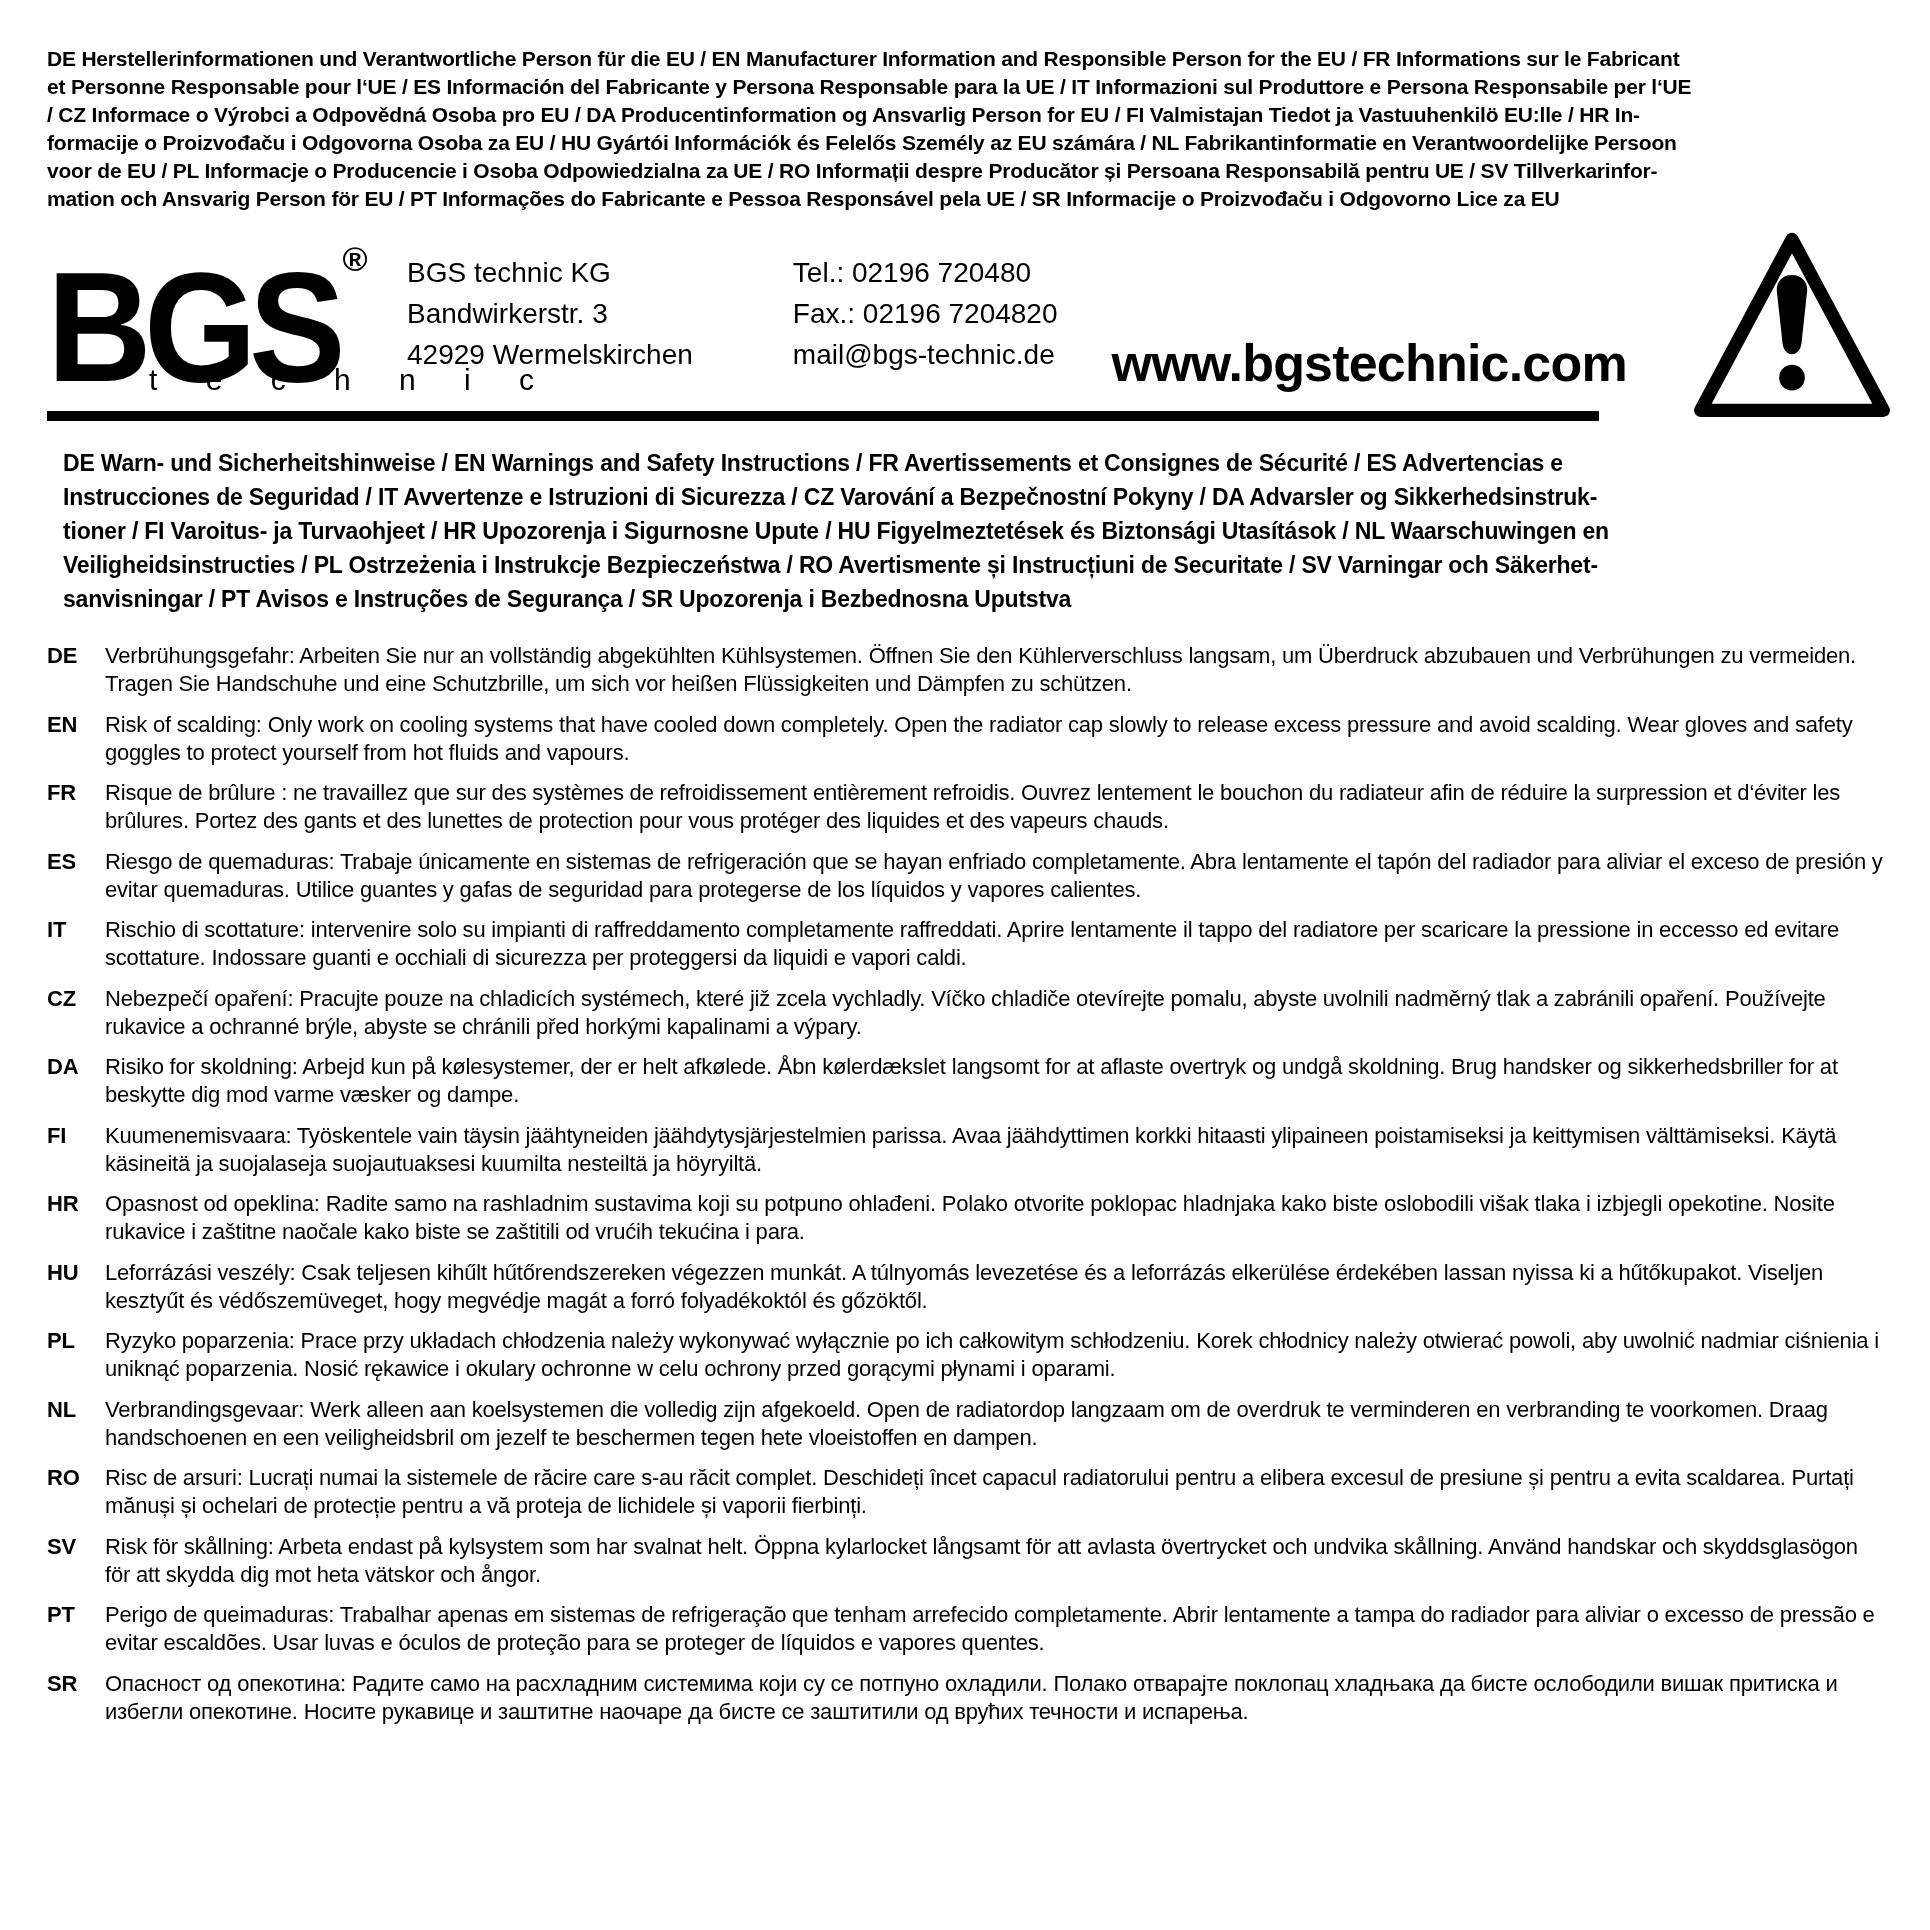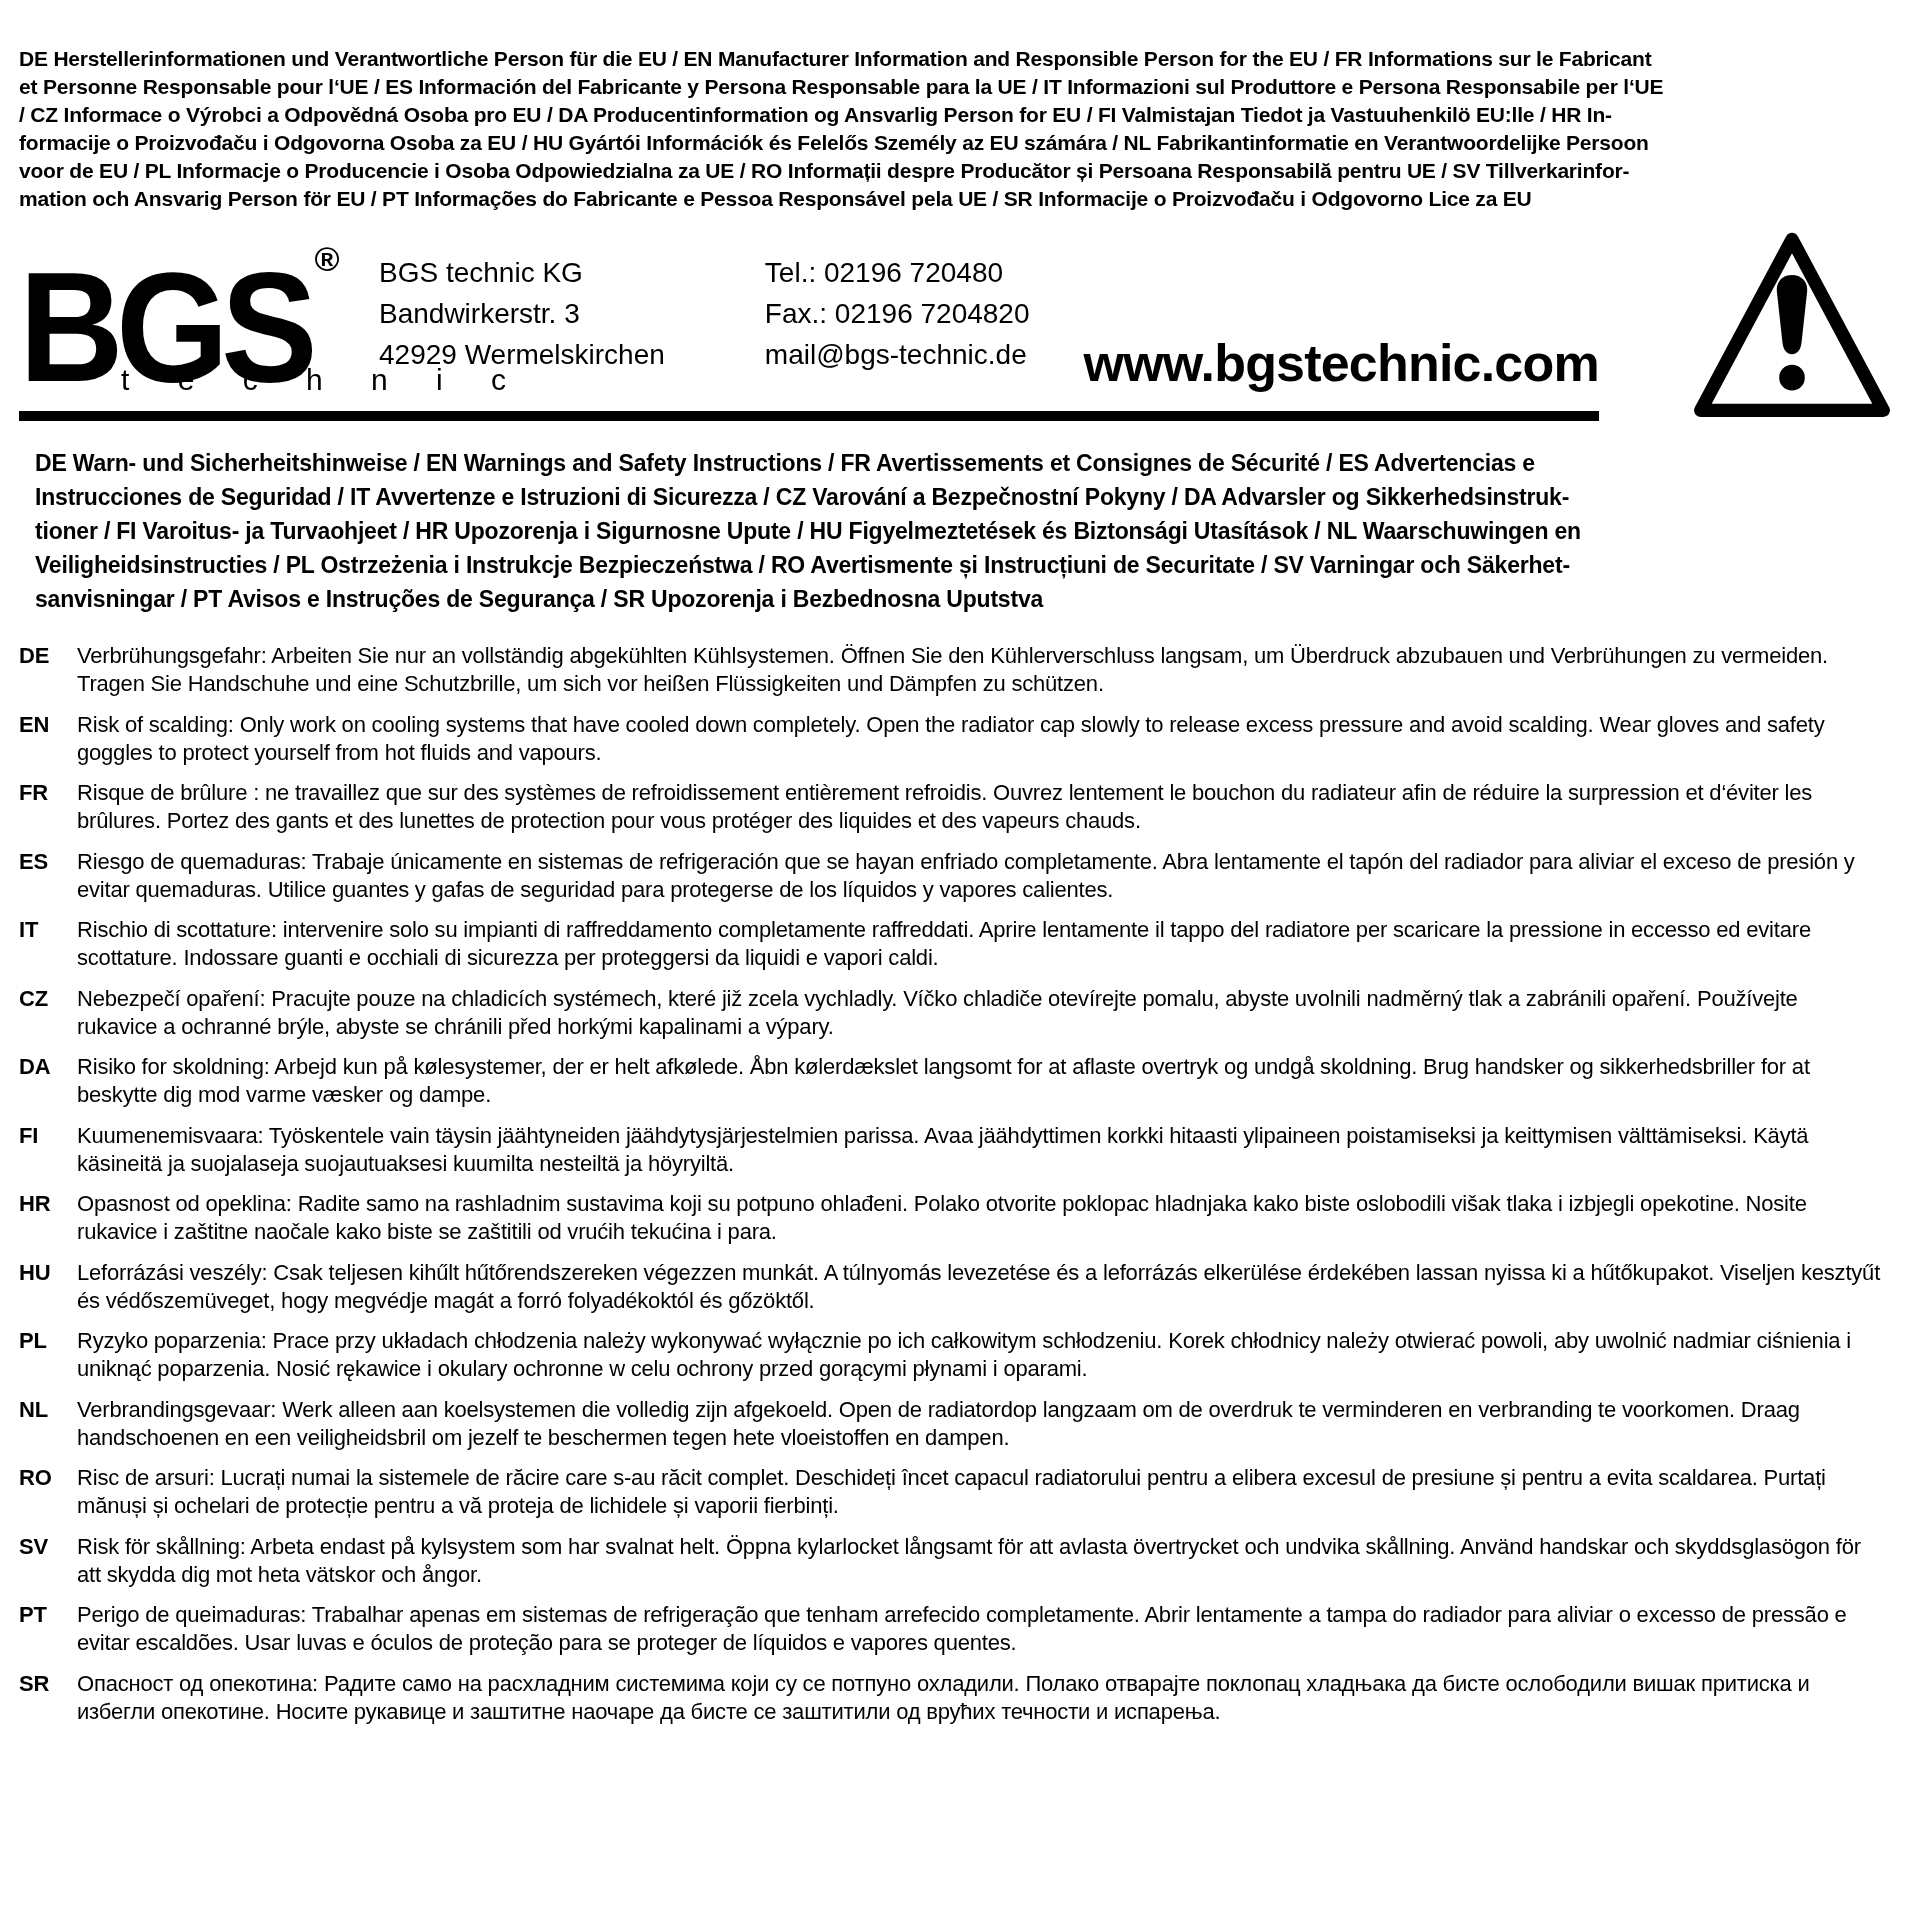--- a/index.html
+++ b/index.html
@@ -4,21 +4,21 @@
 <style>
   html, body { margin: 0; padding: 0; background: #ffffff; }
   .page {
     position: relative;
     width: 1930px;
     height: 1930px;
     background: #ffffff;
     color: #000000;
     font-family: "Liberation Sans", sans-serif;
     box-sizing: border-box;
-    padding: 45px 47px 0 19px;
+    padding: 45px 47px 0 47px;
     overflow: hidden;
   }
 
   
   .top-header {
     margin: 0;
     font-size: 21px;
     line-height: 28px;
     font-weight: bold;
     letter-spacing: -0.2px;

